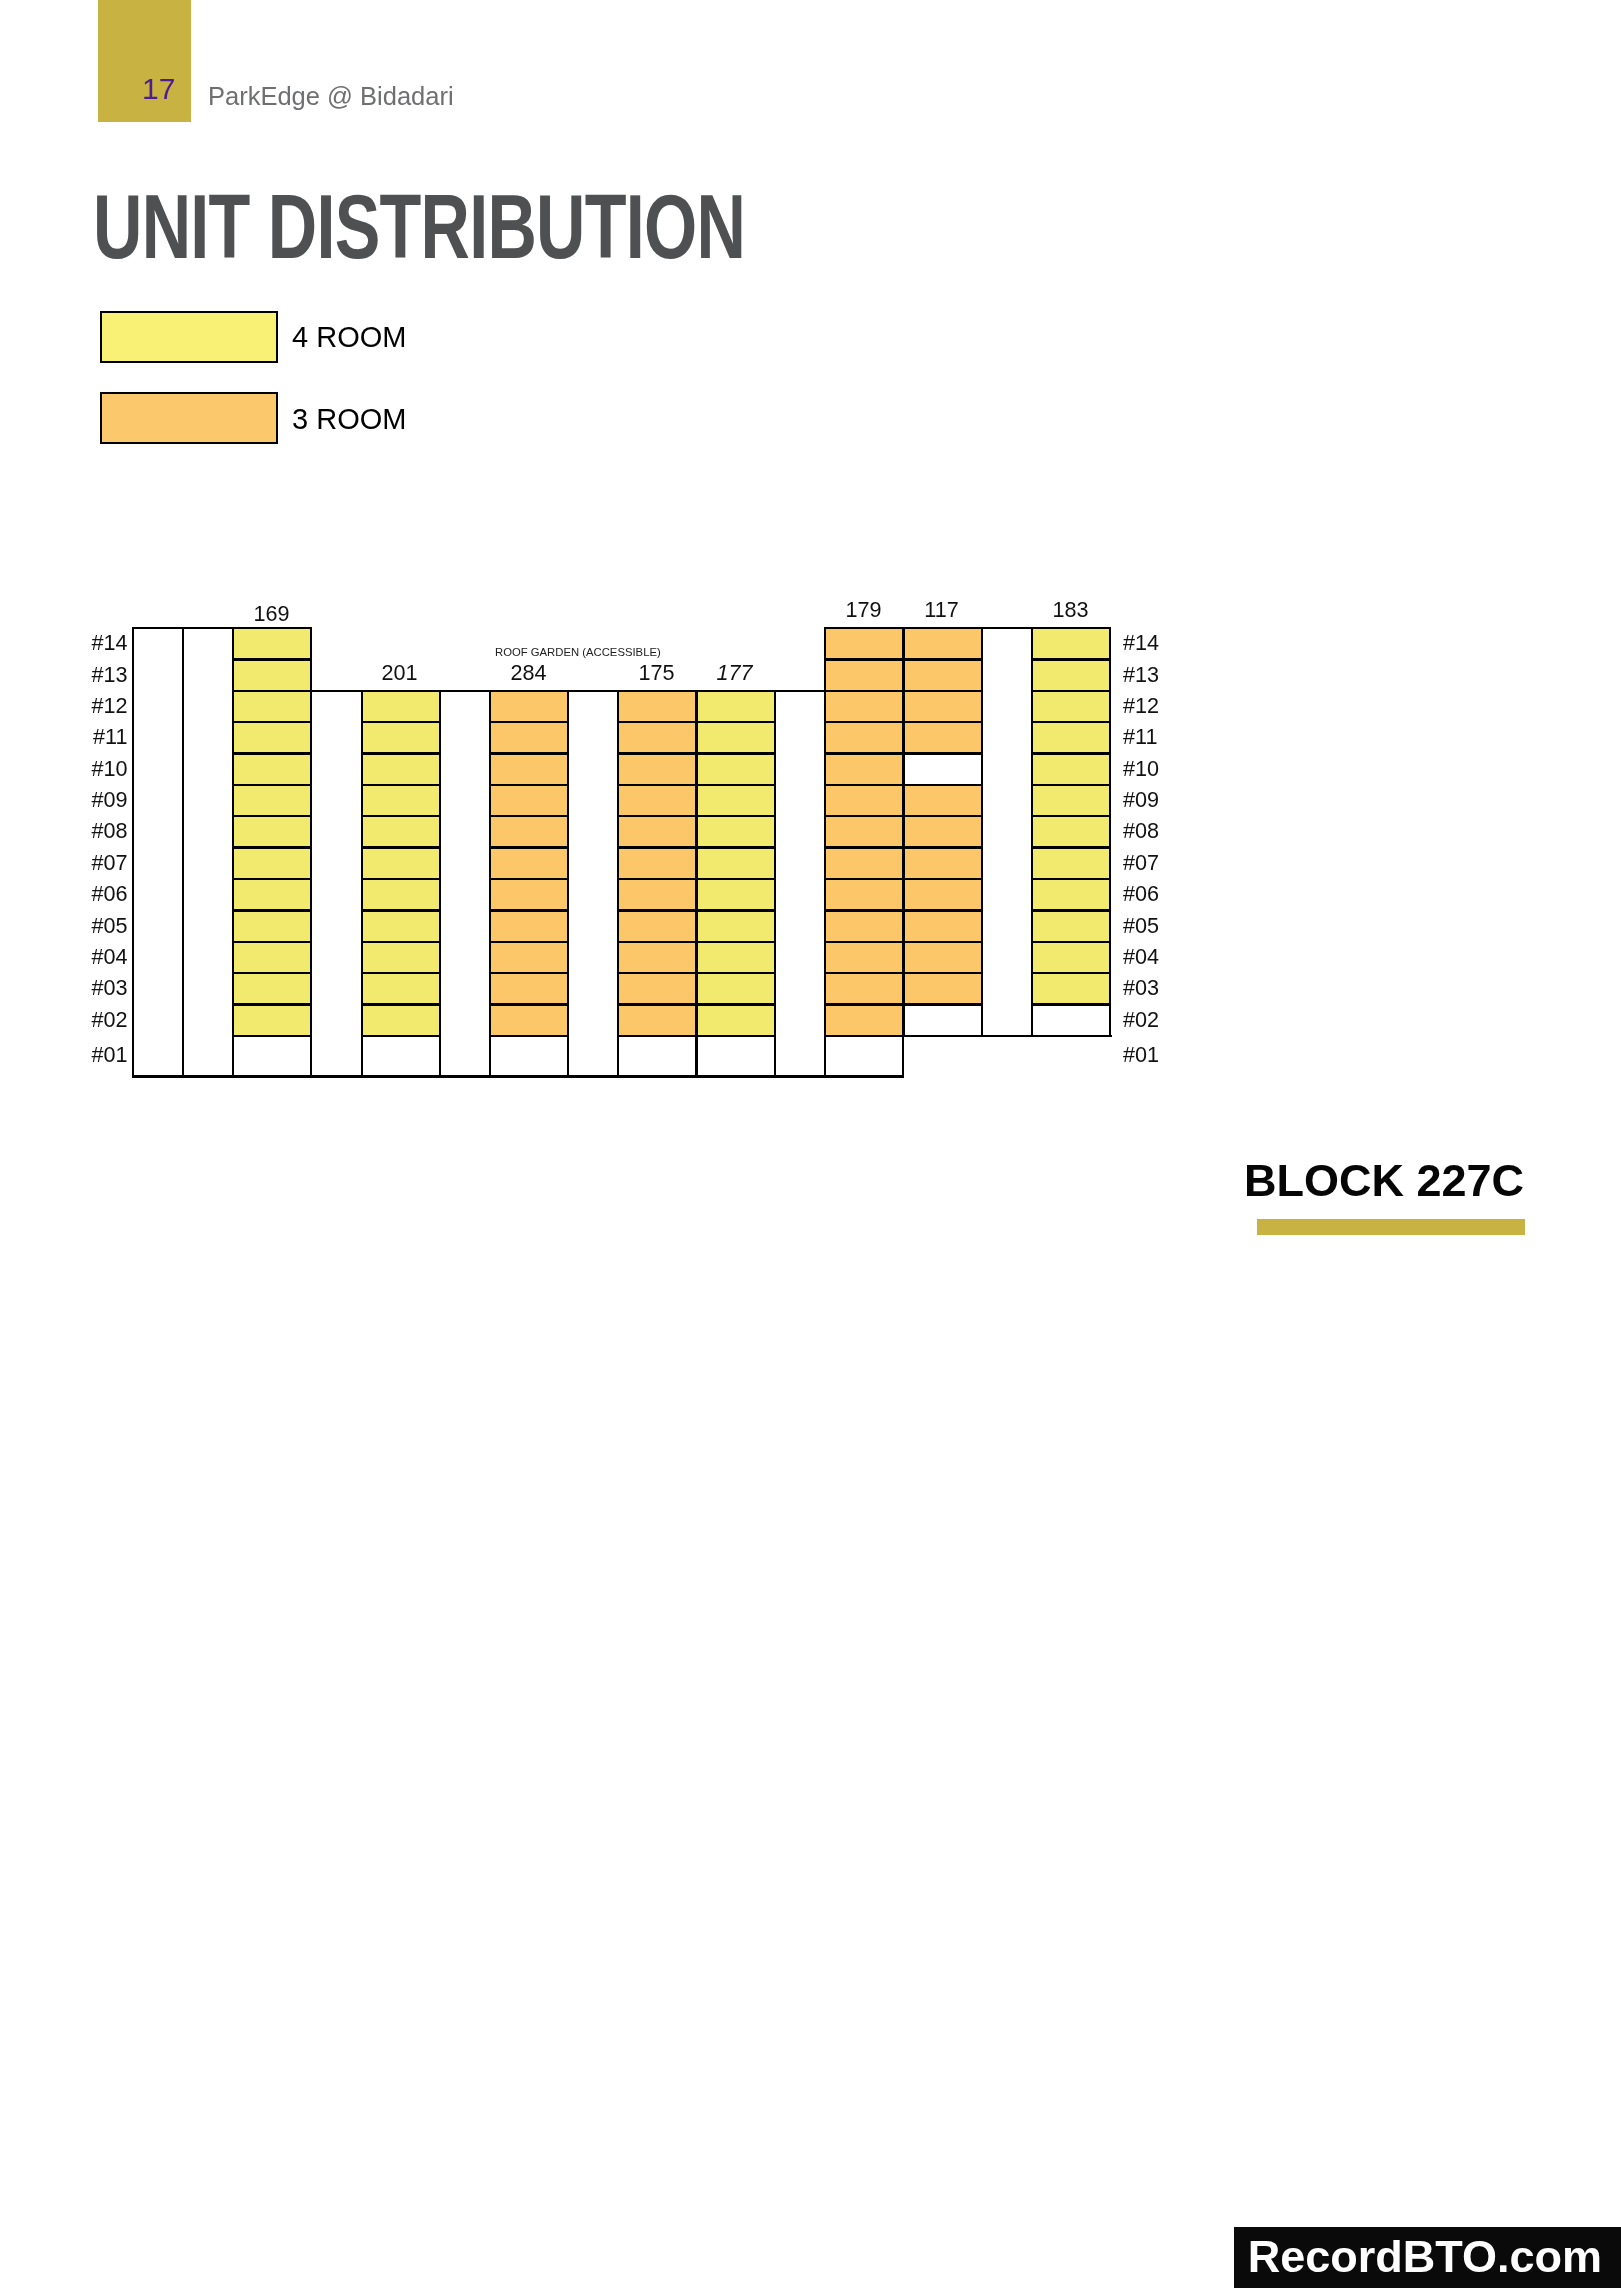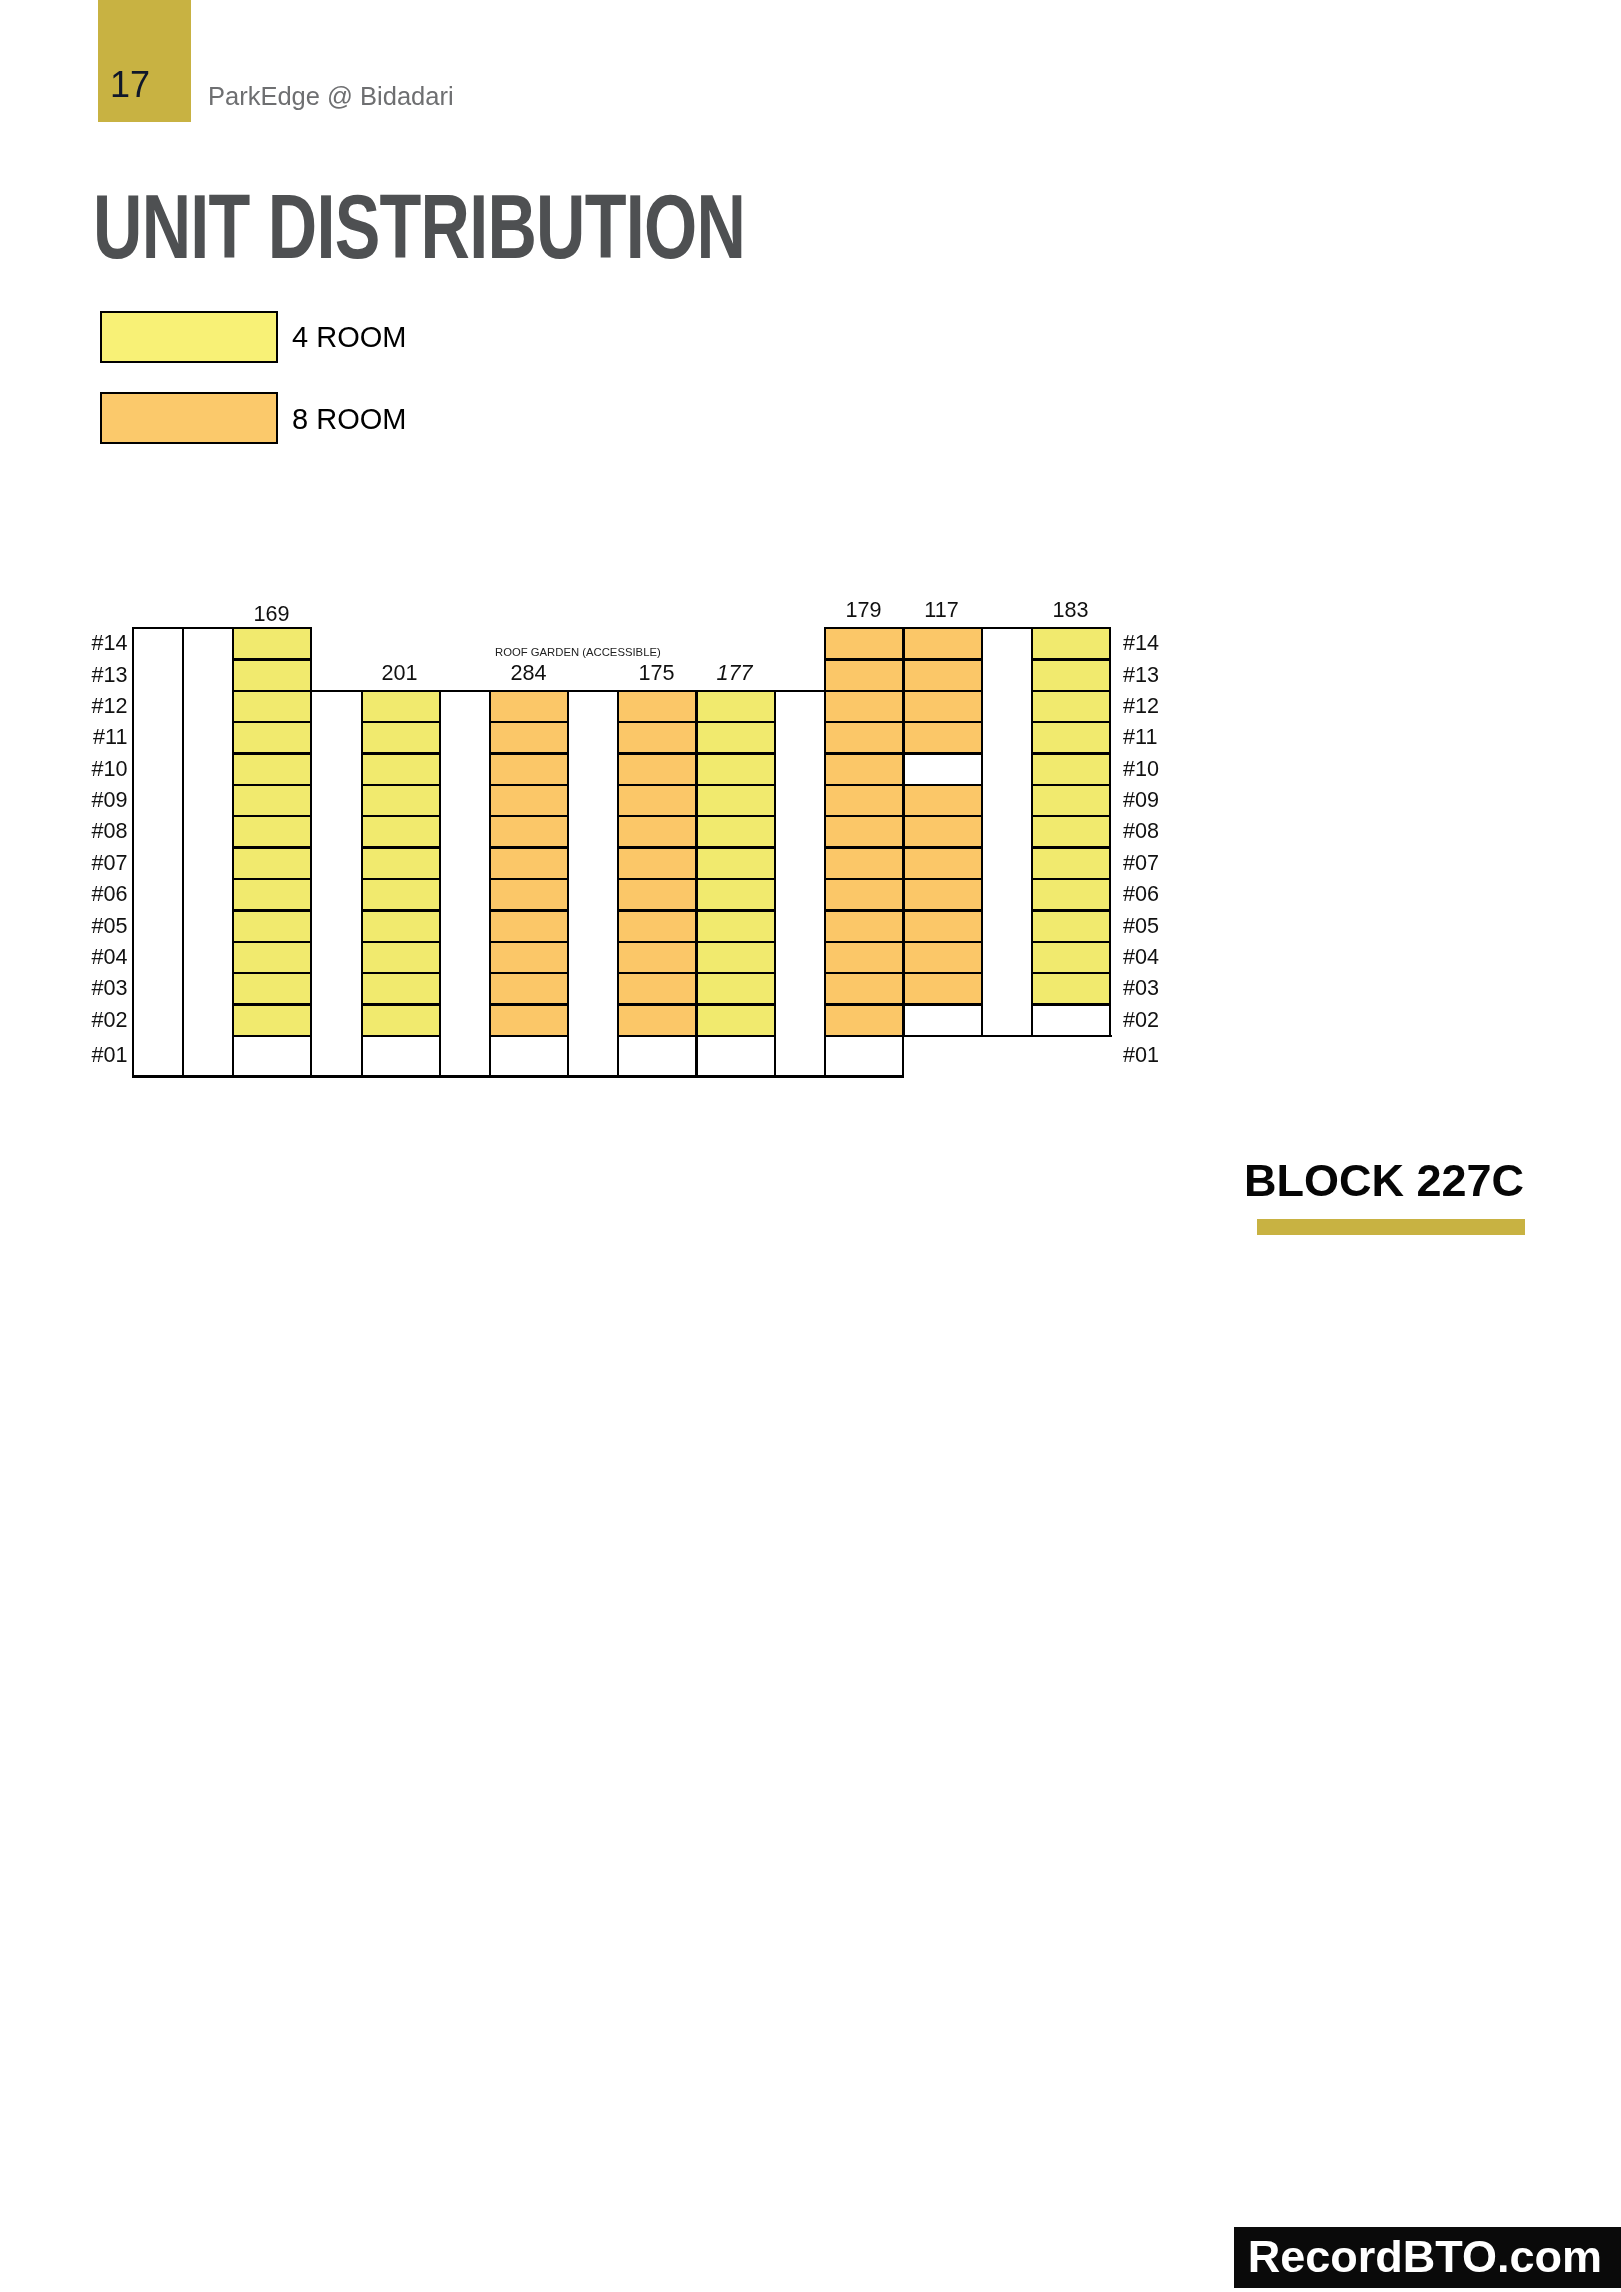--- a/index.html
+++ b/index.html
@@ -2,21 +2,21 @@
 <html><head>
 <meta charset="utf-8">
 <style>
   html,body{margin:0;padding:0;background:#fff;}
   body{width:1621px;height:2293px;position:relative;overflow:hidden;
        font-family:"Liberation Sans","DejaVu Sans",sans-serif;color:#000;}
   .abs{position:absolute;}
 
   
   #page-number-box{left:98px;top:0;width:93px;height:122px;background:#C8B242;}
-  #page-number{position:absolute;left:12px;bottom:15.7px;font-size:36px;color:#0f172a;}
+  #page-number{position:absolute;left:44px;bottom:15.7px;font-size:30px;color:#4c1d95;}
   #brand{left:208px;top:82px;font-size:25.5px;color:#6E6F71;}
 
   
   #page-title{left:93px;top:182px;font-size:90px;font-weight:bold;color:#4E5052;
               white-space:nowrap;line-height:1;}
   #page-title .squeeze{display:inline-block;transform:scaleX(0.76);transform-origin:0 50%;letter-spacing:-1px;}
 
   
   .legend-swatch{width:178px;height:52px;border:2.9px solid #000;box-sizing:border-box;}
   #legend-swatch-4room{left:100px;top:311px;background:#F8F176;}
@@ -51,21 +51,21 @@
 <div class="abs" id="page-number-box">
   <span id="page-number">17</span>
 </div>
 <div class="abs" id="brand">ParkEdge @ Bidadari</div>
 
 <div class="abs" id="page-title"><span class="squeeze">UNIT DISTRIBUTION</span></div>
 
 <div class="abs legend-swatch" id="legend-swatch-4room"></div>
 <div class="abs legend-label" id="legend-label-4room">4 ROOM</div>
 <div class="abs legend-swatch" id="legend-swatch-5room"></div>
-<div class="abs legend-label" id="legend-label-5room">8 ROOM</div>
+<div class="abs legend-label" id="legend-label-5room">3 ROOM</div>
 
 <div class="abs" id="diagram">
   <div class="abs" id="roof-note">ROOF GARDEN (ACCESSIBLE)</div>
 <div class="floor-label left" style="left: 24.5px; width: 103px; top: 627px; height: 31px; line-height: 31px;">#14</div>
     <div class="floor-label" style="left: 1123px; width: 103px; top: 627px; height: 31px; line-height: 31px;">#14</div>
     <div class="floor-label left" style="left: 24.5px; width: 103px; top: 659px; height: 31px; line-height: 31px;">#13</div>
     <div class="floor-label" style="left: 1123px; width: 103px; top: 659px; height: 31px; line-height: 31px;">#13</div>
     <div class="floor-label left" style="left: 24.5px; width: 103px; top: 690px; height: 31px; line-height: 31px;">#12</div>
     <div class="floor-label" style="left: 1123px; width: 103px; top: 690px; height: 31px; line-height: 31px;">#12</div>
     <div class="floor-label left" style="left: 24.5px; width: 103px; top: 721px; height: 31px; line-height: 31px;">#11</div>

